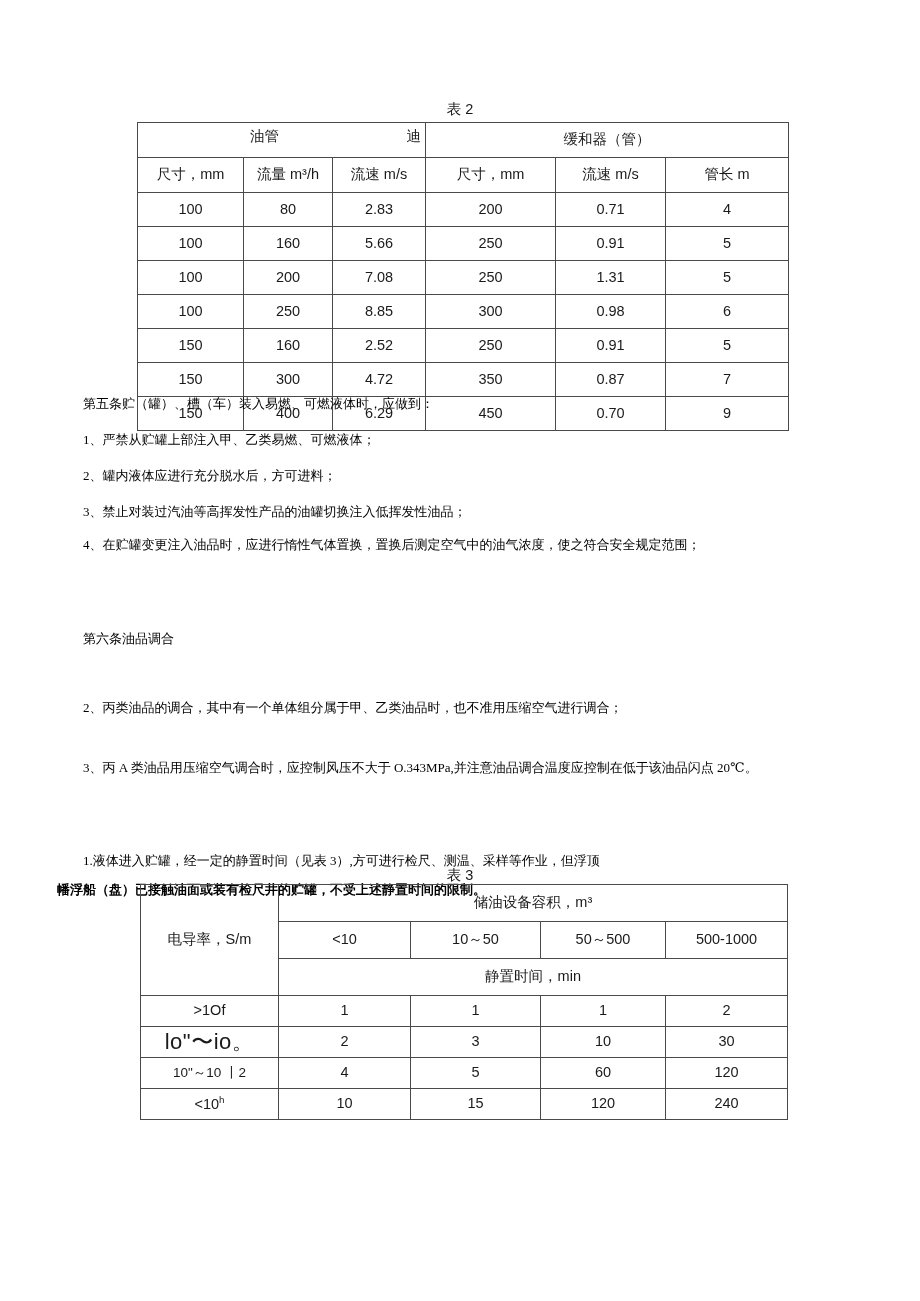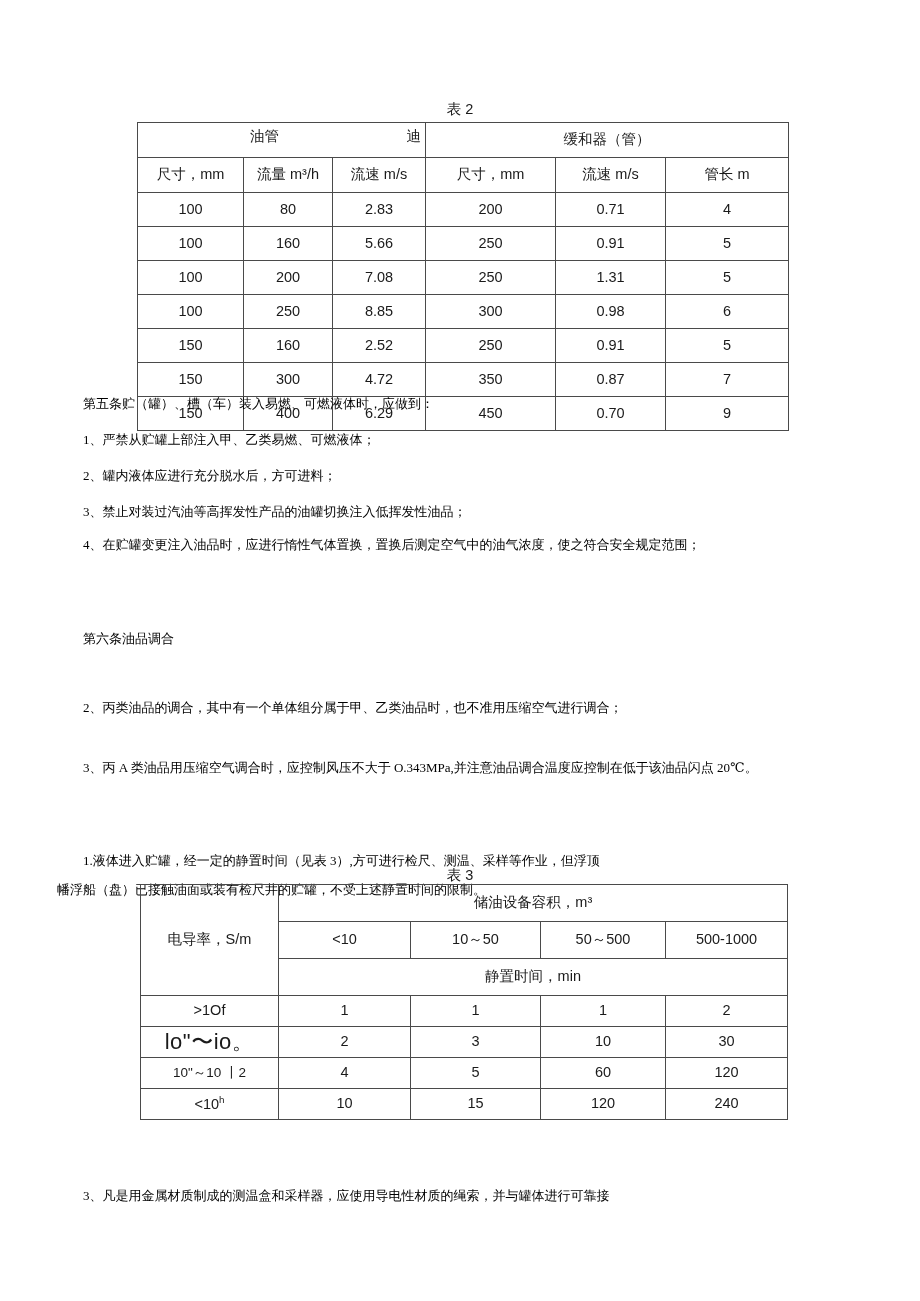--- a/index.html
+++ b/index.html
@@ -246,21 +246,21 @@
   </div>
   <div class="blk" style="top:692px;">
     <p>2、丙类油品的调合，其中有一个单体组分属于甲、乙类油品时，也不准用压缩空气进行调合；</p>
   </div>
   <div class="blk" style="top:752px;">
     <p>3、丙 A 类油品用压缩空气调合时，应控制风压不大于 O.343MPa,并注意油品调合温度应控制在低于该油品闪点 20℃。</p>
   </div>
   <div class="blk" style="top:845px;">
     <p>1.液体进入贮罐，经一定的静置时间（见表 3）,方可进行检尺、测温、采样等作业，但浮顶</p>
   </div>
-  <div class="blk" style="top:874px; text-indent:0;">
+  <div class="blk" style="top:874px; text-indent:0;font-weight:bold;">
     <p style="text-indent:0;">幡浮船（盘）已接触油面或装有检尺井的贮罐，不受上述静置时间的限制。</p>
   </div>
 
   <div class="cap" id="cap-table3">表 3</div>
 
   <div id="table3-wrap">
     <table id="table3" class="doc-table">
       <colgroup>
         <col class="t3-c0">
           <col class="t3-c1">
@@ -310,17 +310,14 @@
           <td class="garble"><span id="t3-sup-cell">&lt;10<sup>h</sup></span></td>
           <td>10</td>
           <td>15</td>
           <td>120</td>
           <td>240</td>
         </tr>
       </tbody>
     </table>
   </div>
 
-  <div class="blk" style="top:1180px;">
-    <p>3、凡是用金属材质制成的测温盒和采样器，应使用导电性材质的绳索，并与罐体进行可靠接</p>
-  </div>
 
 </div>
 
 </body></html>

